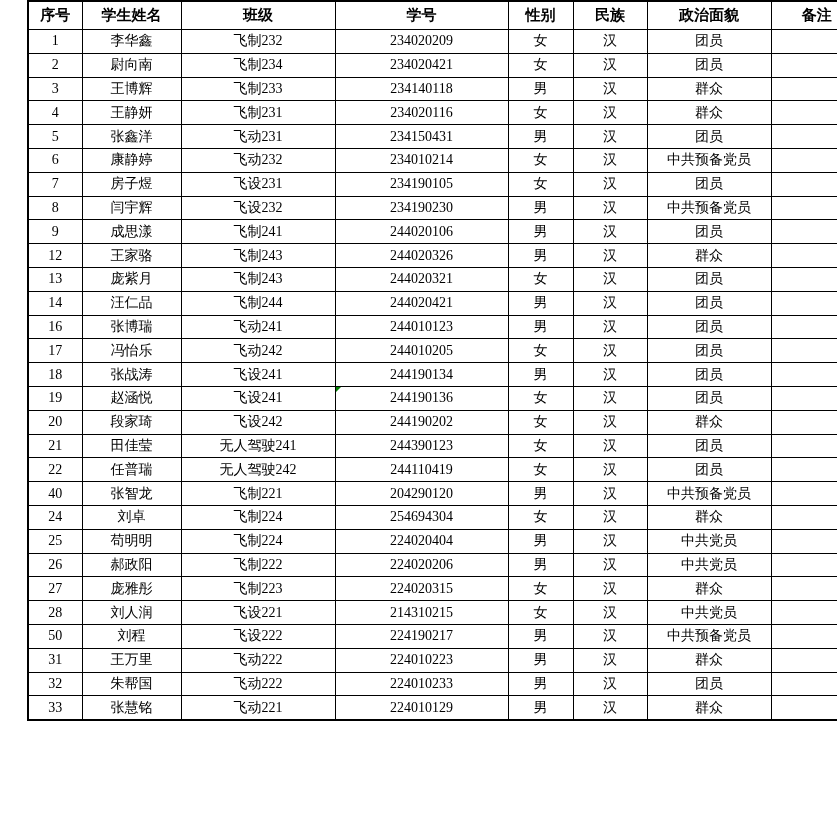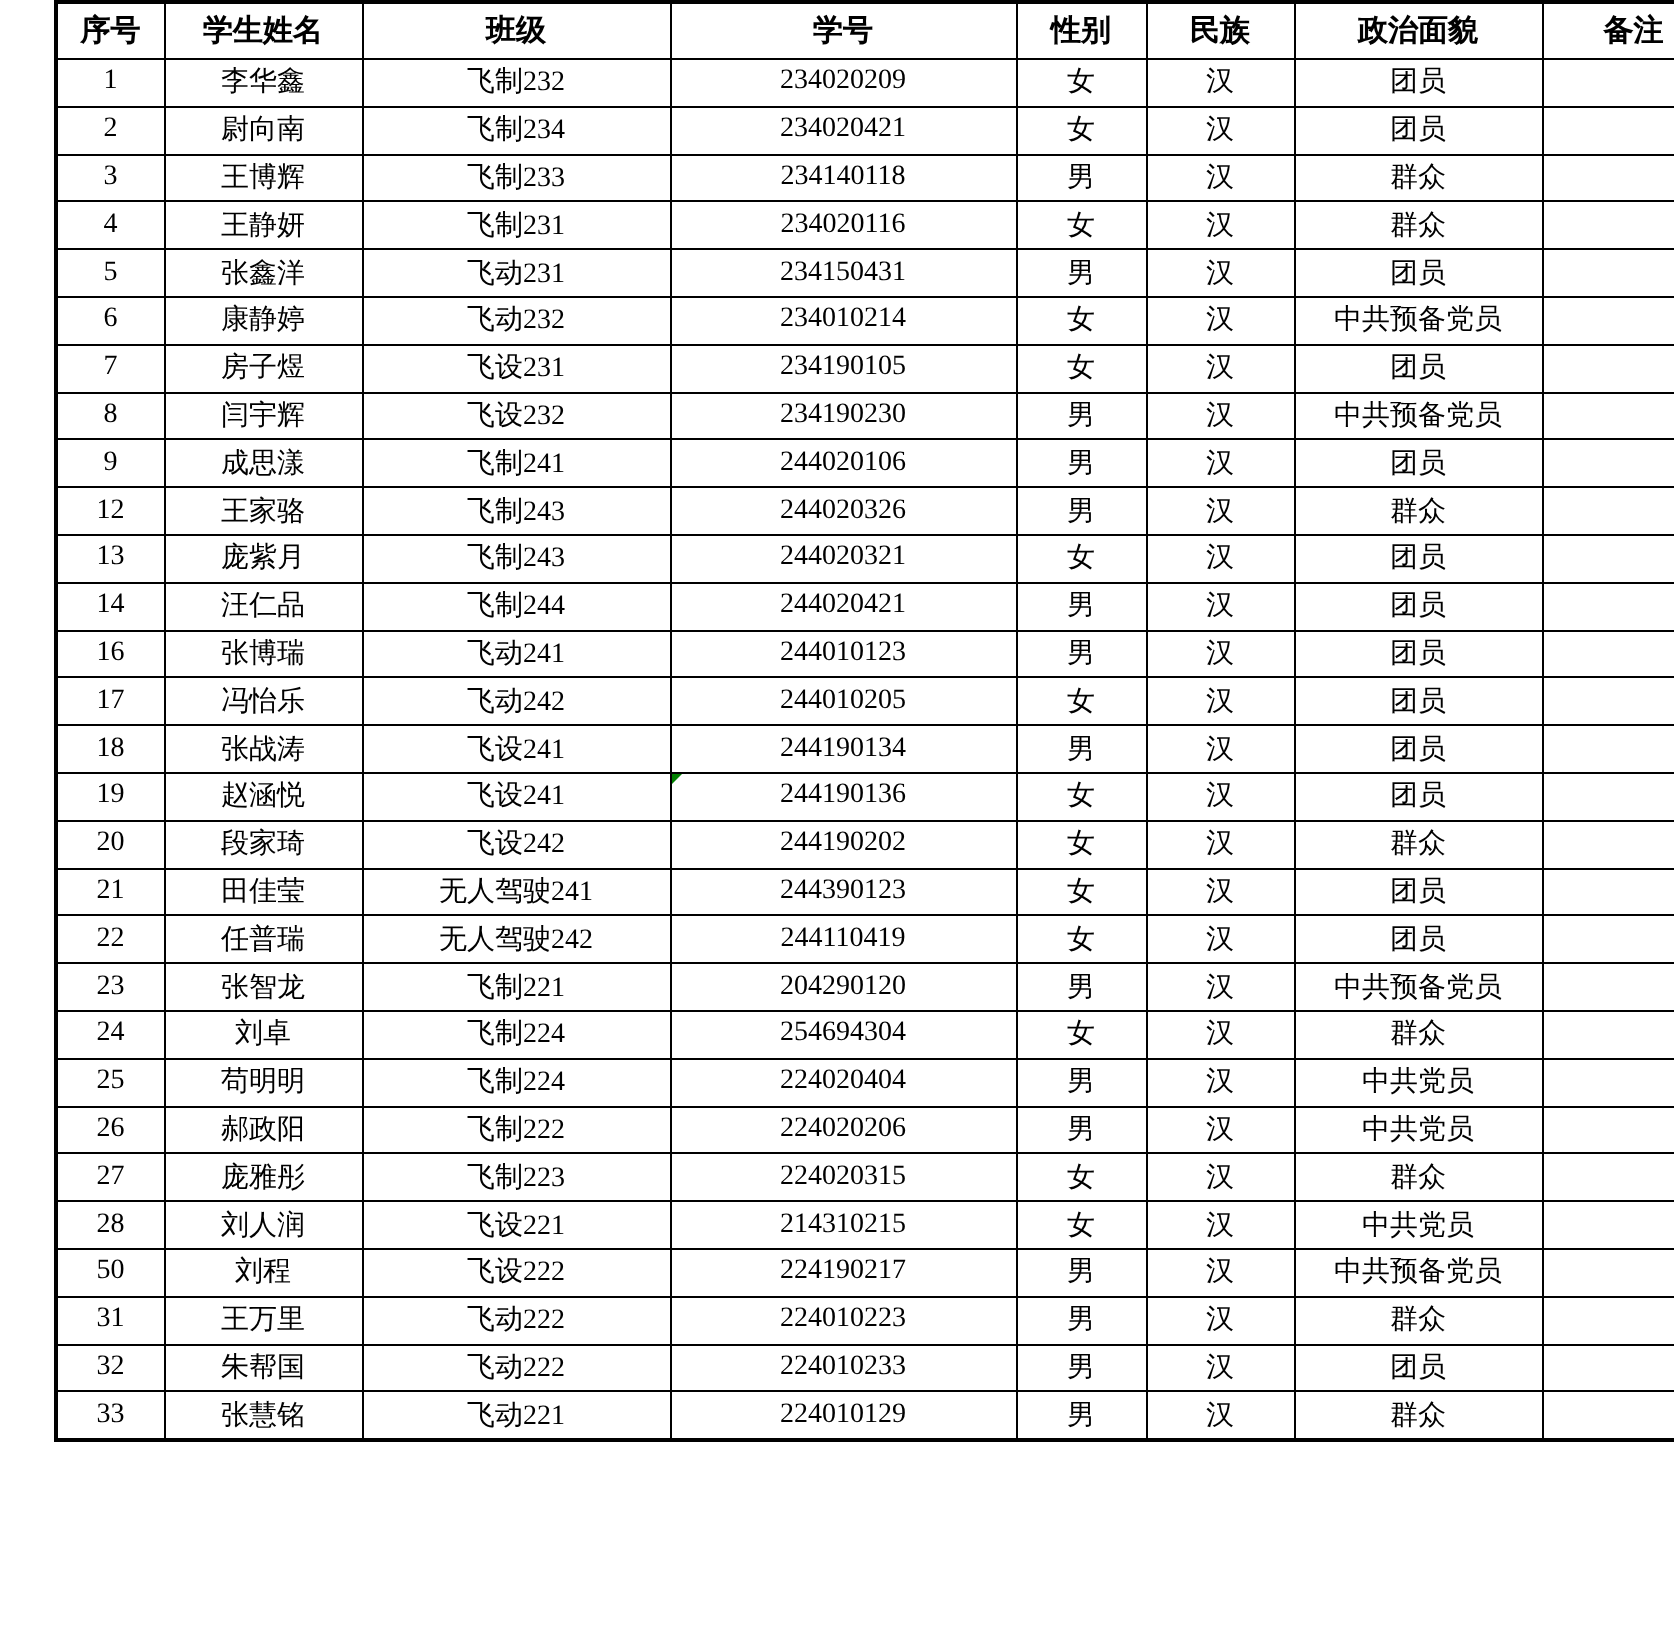--- a/index.html
+++ b/index.html
@@ -275,21 +275,21 @@
     <td>22</td>
     <td>任普瑞</td>
     <td>无人驾驶242</td>
     <td>244110419</td>
     <td>女</td>
     <td>汉</td>
     <td>团员</td>
     <td></td>
   </tr>
         <tr>
-    <td>23</td>
+    <td>40</td>
     <td>张智龙</td>
     <td>飞制221</td>
     <td>204290120</td>
     <td>男</td>
     <td>汉</td>
     <td>中共预备党员</td>
     <td></td>
   </tr>
         <tr>
     <td>24</td>

